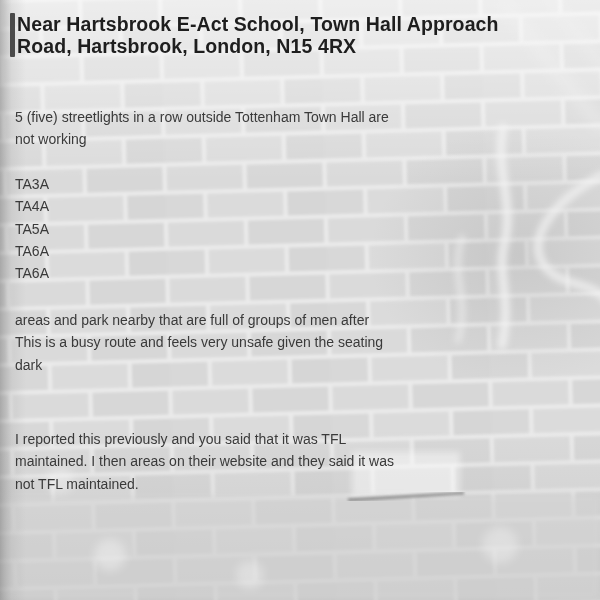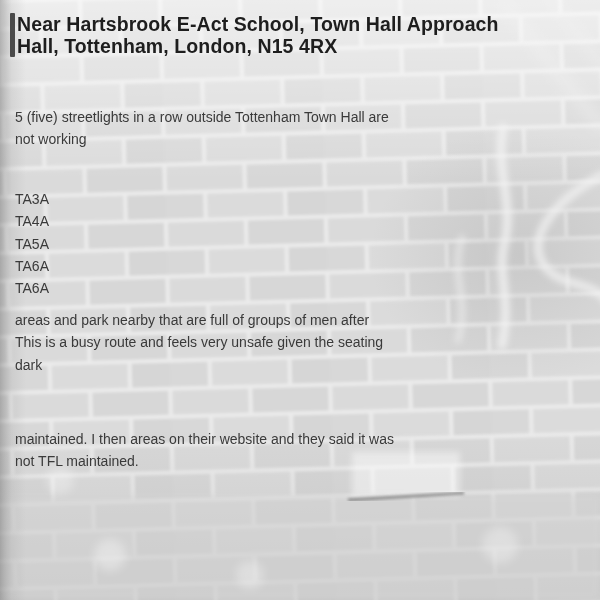--- a/index.html
+++ b/index.html
@@ -30,21 +30,21 @@
   }
   .para {
     position: absolute;
     left: 15px;
     font-size: 14px;
     line-height: 22.3px;
     font-weight: normal;
     color: var(--body-text, #3a3a3a);
   }
   .para-issue    { top: 106px; }
-  .para-codes    { top: 188px; }
+  .para-codes    { top: 173px; }
   .para-safety   { top: 309px; }
   .para-previous { top: 428px; }
   .tline { display: block; white-space: nowrap; }
   .accent-bar {
     position: absolute;
     left: 10px; top: 13px;
     width: 5px; height: 44px;
     background: var(--accent-bar, #2f2f2f);
     opacity: 0.85;
     filter: blur(0.4px);
@@ -120,21 +120,21 @@
       <circle cx="60" cy="480" r="14" opacity="0.3"></circle>
     </g>
   </svg>
 
   <div class="text-layer">
 
     <div class="accent-bar"></div>
 
     <h1 class="location-title">
       <span class="tline">Near Hartsbrook E-Act School, Town Hall Approach</span>
-      <span class="tline">Hall, Tottenham, London, N15 4RX</span>
+      <span class="tline">Road, Hartsbrook, London, N15 4RX</span>
     </h1>
 
     <div class="para para-issue">
       <span class="tline">5 (five) streetlights in a row outside Tottenham Town Hall are</span>
       <span class="tline">not working</span>
     </div>
 
     <div class="para para-codes">
       <span class="tline">TA3A</span>
       <span class="tline">TA4A</span>
@@ -143,18 +143,19 @@
       <span class="tline">TA6A</span>
     </div>
 
     <div class="para para-safety">
       <span class="tline">areas and park nearby that are full of groups of men after</span>
       <span class="tline">This is a busy route and feels very unsafe given the seating</span>
       <span class="tline">dark</span>
     </div>
 
     <div class="para para-previous">
+      <span class="tline">I reported this previously and you said that it was TFL</span>
       <span class="tline">maintained. I then areas on their website and they said it was</span>
       <span class="tline">not TFL maintained.</span>
     </div>
 
   </div>
 </div>
 
 </body></html>

